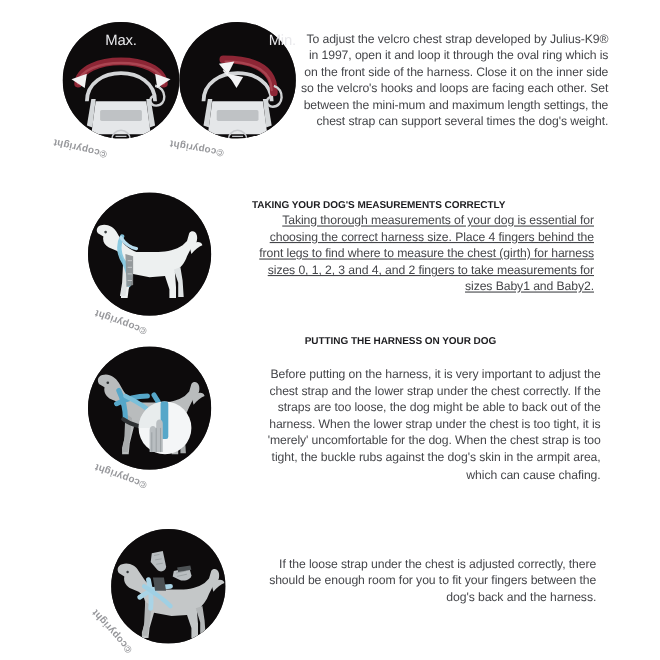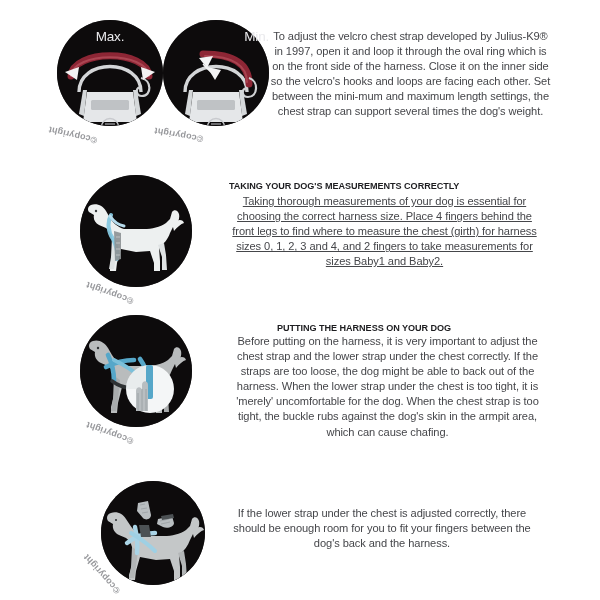--- a/index.html
+++ b/index.html
@@ -21,21 +21,21 @@
     height: 600px;
   }
 
   
   .body-text {
     position: absolute;
     font-size: 11.1px;
     line-height: 15.1px;
     color: #45464a;
     letter-spacing: -0.08px;
-    text-align: center;
+    text-align: right;
   }
   .section-head {
     position: absolute;
     font-size: 9.1px;
     font-weight: bold;
     letter-spacing: -0.05px;
     color: #1d1d20;
     text-transform: uppercase;
   }
 
@@ -214,21 +214,21 @@
         <rect x="66" y="50" width="7" height="34" rx="2" fill="#56a7c9"></rect>
 
         <path d="M56,96 L56,76 C56,71 62,71 62,76 L62,70 C62,65 68,65 68,70
                  L68,74 L68,96 Z" fill="#b9bec1"></path>
         <path d="M58,78 L58,96 M62,74 L62,96 M66,74 L66,96" stroke="#9aa0a3" stroke-width="0.9"></path>
       </svg>
     </div>
     <div class="wm wm-tilt3" style="left:5px; top:113px;">©copyright</div>
   </div>
 
-  <div class="section-head" style="left:229px; top:323px; width:310px;padding-left:48px;">PUTTING THE HARNESS ON YOUR DOG</div>
+  <div class="section-head" style="left:229px; top:305px; width:310px;padding-left:48px;">PUTTING THE HARNESS ON YOUR DOG</div>
   <div class="body-text" style="left:229px; top:334px; width:317px;">Before putting on the harness, it is very important to adjust the chest strap and the lower strap under the chest correctly. If the straps are too loose, the dog might be able to back out of the harness. When the lower strap under the chest is too tight, it is 'merely' uncomfortable for the dog. When the chest strap is too tight, the buckle rubs against the dog's skin in the armpit area, which can cause chafing.</div>
 
   <div class="circle" style="left:101px; top:481px; width:104px; height:104px;">
     <div class="circle-inner">
       <svg width="104" height="104" viewBox="0 0 104 104">
         <rect x="0" y="0" width="104" height="104" fill="#0d0b0c"></rect>
 
         <path d="M10,32 C6,33 5,37 7,40 L12,43 C11,48 14,52 18,54
                  L25,57 C28,59 30,62 31,66
                  L31,84 L28,94 L28,99 L34,99 L35,90 L39,76
@@ -253,15 +253,15 @@
 
         <path d="M57,38 L71,35 L73,42 C73,46 66,48 62,46 L56,43 Z" fill="#b9bec1"></path>
         <path d="M59,40 L68,38 M60,43 L69,41" stroke="#9aa0a3" stroke-width="0.8"></path>
 
         <path d="M60,35 L72,33 L73,37 L61,39 Z" fill="#4c5154"></path>
       </svg>
     </div>
     <div class="wm wm-tilt4" style="left:-24px; top:88px;">©copyright</div>
   </div>
 
-  <div class="body-text" style="left:222px; top:506px; width:320px;">If the lower strap under the chest is adjusted correctly, there should be enough room for you to fit your fingers between the dog's back and the harness.</div>
+  <div class="body-text" style="left:222px; top:506px; width:320px;">If the loose strap under the chest is adjusted correctly, there should be enough room for you to fit your fingers between the dog's back and the harness.</div>
 
 </div>
 
 </body></html>

